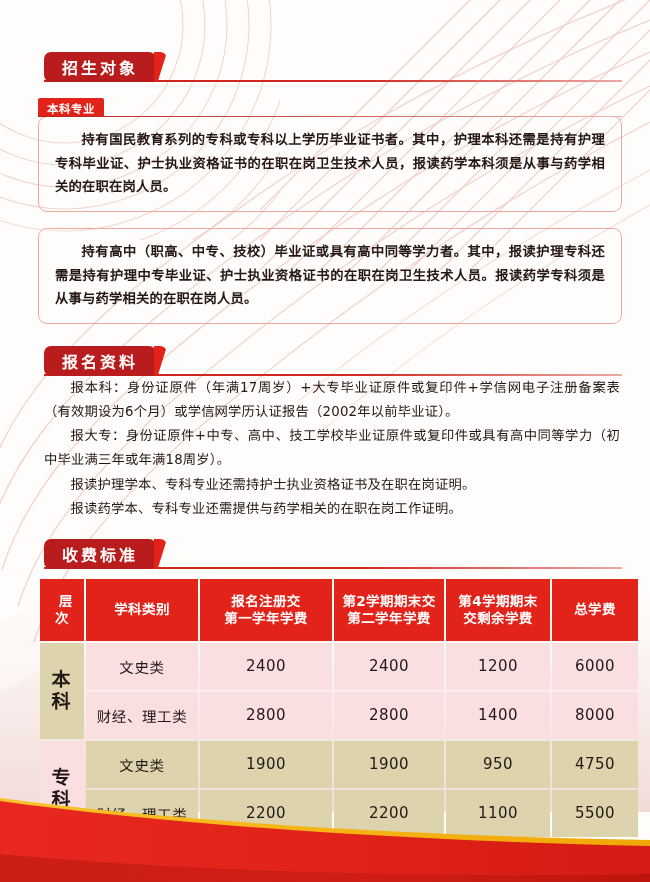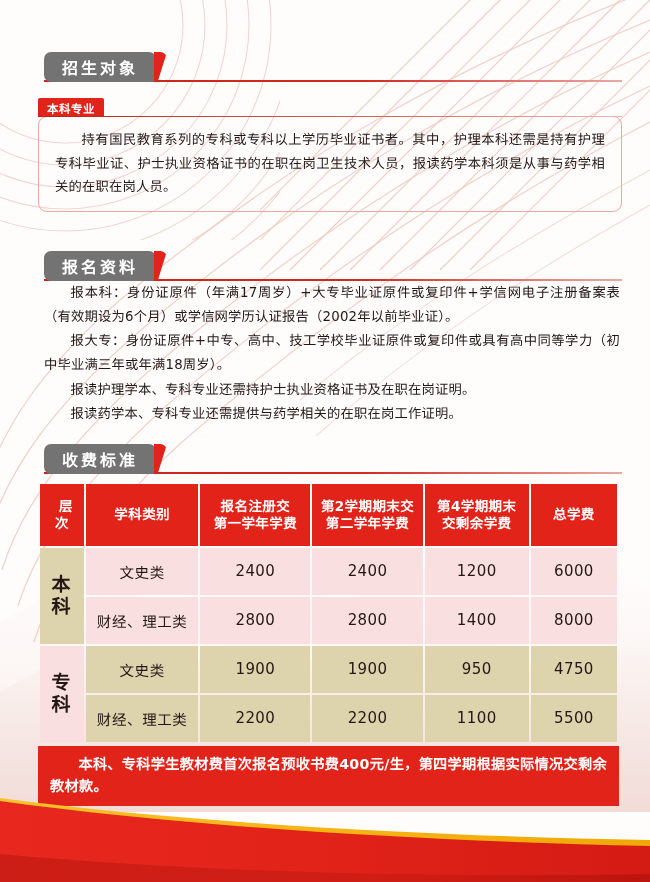--- a/index.html
+++ b/index.html
@@ -78,21 +78,21 @@
     height: 30px;
     margin: 0 28px 0 44px;
   }
   .sec-head .badge {
     position: absolute;
     left: 0;
     top: 0;
     height: 30px;
     min-width: 112px;
     padding: 0 17px 0 17px;
-    background: #737373;
+    background: #b91c1c;
     border-radius: 7px 7px 0 7px;
     color: #ffffff;
     font-size: 16px;
     font-weight: bold;
     letter-spacing: 3px;
     display: flex;
     align-items: center;
     justify-content: center;
     box-sizing: border-box;
     z-index: 3;
@@ -152,20 +152,21 @@
 
   
   .panel {
     margin: 0 28px 0 38px;
     border: 1px solid #e9a9a3;
     border-radius: 9px;
     box-sizing: border-box;
     background: transparent;
     padding: 11px 16px 12px 16px;
     margin-top: -1px;
+    font-weight: bold;
   }
   .para {
     font-size: 13.3px;
     line-height: 1.78;
     color: #231815;
     text-align: justify;
     text-indent: 2em;
     margin: 0;
     letter-spacing: .2px;
   }
@@ -204,21 +205,21 @@
     line-height: 1.28;
     height: 62px;
     letter-spacing: .4px;
   }
   th.c-level {
     width: 44px;
     letter-spacing: 8px;
     text-indent: 8px;
   }
   th.c-cat   { width: 112px; letter-spacing: 2px; }
-  th.c-y1    { width: 110px; }
+  th.c-y1    { width: 132px; }
   th.c-y2    { width: 110px; }
   th.c-y4    { width: 104px; }
   th.c-tot   { width: 86px; letter-spacing: 1px; margin-top: 36px; }
 
   td.level {
     font-size: 19px;
     font-weight: bold;
     letter-spacing: 2px;
     line-height: 1.15;
   }
@@ -330,20 +331,23 @@
     <div class="sub-head">
       <div class="sbadge">本科专业</div>
       <div class="srule"></div>
     </div>
     <div class="panel">
       <p class="para">持有国民教育系列的专科或专科以上学历毕业证书者。其中，护理本科还需是持有护理专科毕业证、护士执业资格证书的在职在岗卫生技术人员，报读药学本科须是从事与药学相关的在职在岗人员。</p>
     </div>
 
     <div style="height:17px"></div>
 
+    <div class="panel">
+      <p class="para">持有高中（职高、中专、技校）毕业证或具有高中同等学力者。其中，报读护理专科还需是持有护理中专毕业证、护士执业资格证书的在职在岗卫生技术人员。报读药学专科须是从事与药学相关的在职在岗人员。</p>
+    </div>
 
     <div style="height:22px"></div>
 
     <div class="sec-head">
       <div class="badge">报名资料</div>
       <div class="rule"></div>
     </div>
 
     <div class="plain-block">
       <p class="para">报本科：身份证原件（年满17周岁）+大专毕业证原件或复印件+学信网电子注册备案表（有效期设为6个月）或学信网学历认证报告（2002年以前毕业证）。</p>

